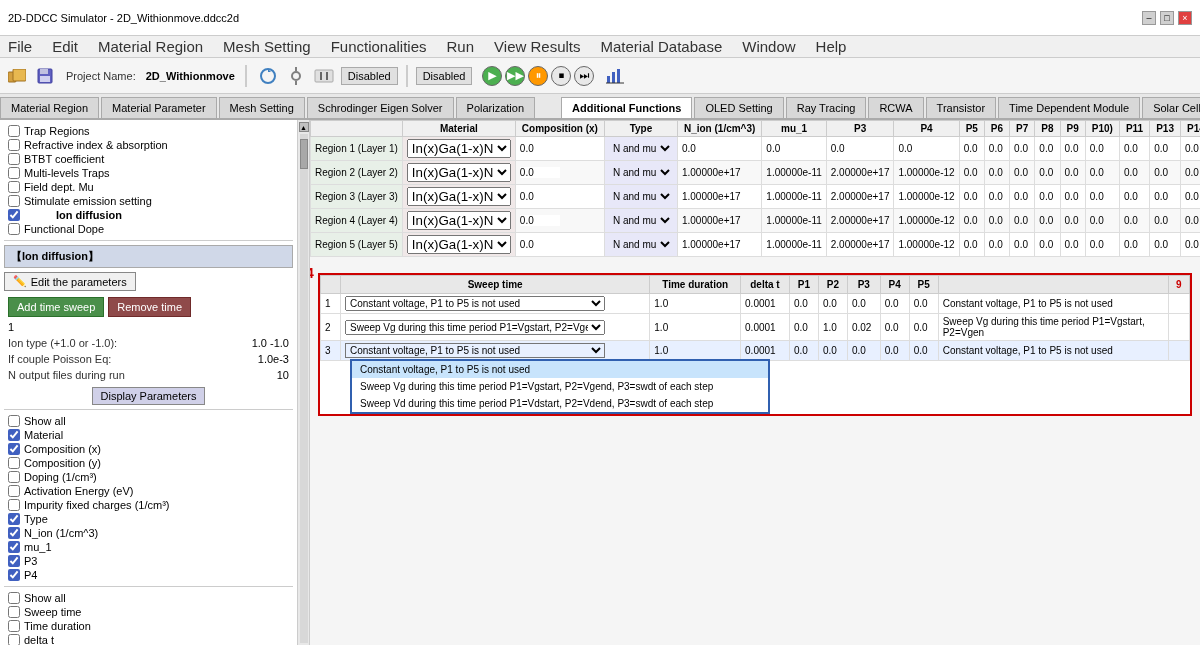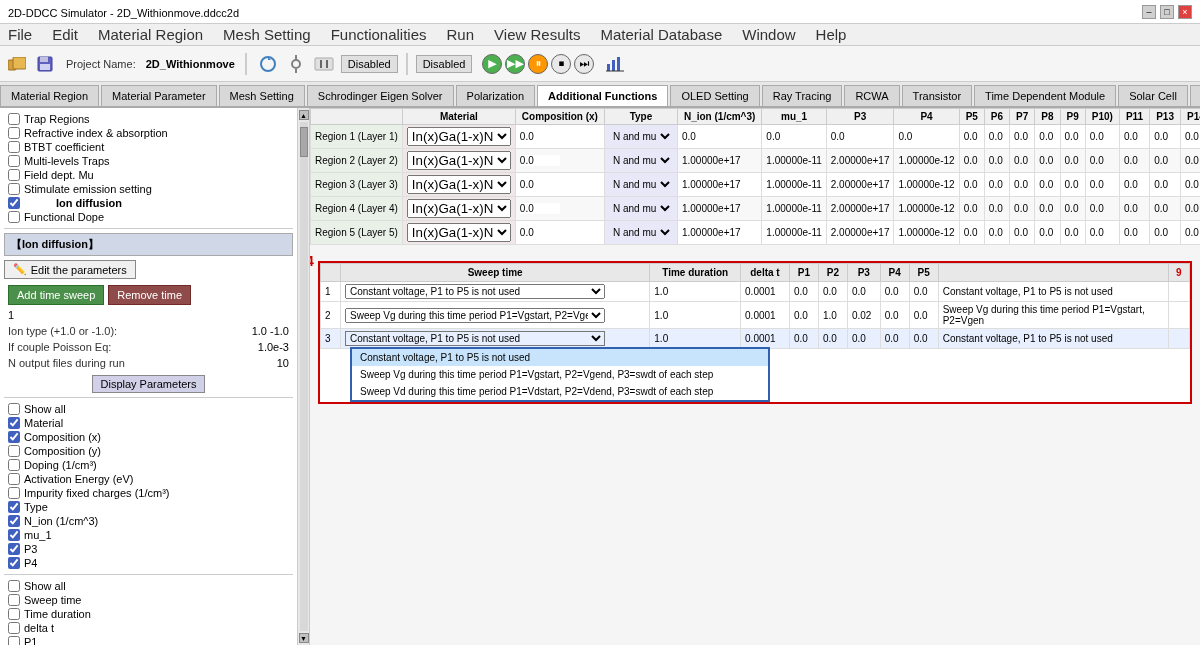--- a/index.html
+++ b/index.html
@@ -1,40 +1,40 @@
 <!DOCTYPE html>
 <html><head>
   <meta charset="utf-8">
   <style>
     * { box-sizing: border-box; margin: 0; padding: 0; }
     body { font-family: 'Segoe UI', Arial, sans-serif; font-size: 11px; background: #f0f0f0; overflow: hidden; }
     
     
-    .title-bar { background: #fff; border-bottom: 1px solid #ccc; padding: 4px 8px; display: flex; align-items: flex-end; justify-content: space-between; height: 24px; }
+    .title-bar { background: #fff; border-bottom: 1px solid #ccc; padding: 4px 8px; display: flex; align-items: center; justify-content: space-between; height: 36px; }
     .title-bar-controls { display: flex; gap: 4px; }
     .title-btn { width: 14px; height: 14px; border: 1px solid #999; background: #d0d0d0; font-size: 9px; display: flex; align-items: center; justify-content: center; cursor: pointer; }
     
     
     .menu-bar { background: #f0f0f0; border-bottom: 1px solid #ccc; padding: 2px 4px; display: flex; gap: 12px; height: 22px; align-items: center; }
     .menu-item { font-size: 15px; color: #333; cursor: pointer; padding: 2px 4px; }
     
     
     .toolbar { background: #f5f5f5; border-bottom: 1px solid #ccc; padding: 3px 6px; display: flex; align-items: center; gap: 6px; height: 36px; }
     .toolbar-btn { display: flex; align-items: center; justify-content: center; width: 22px; height: 22px; cursor: pointer; border: 1px solid transparent; }
     .project-label { font-size: 11px; color: #333; margin: 0 4px; }
     .project-name { font-weight: bold; font-size: 11px; }
     .disabled-btn { background: #e0e0e0; border: 1px solid #aaa; padding: 2px 6px; font-size: 11px; display: flex; align-items: center; gap: 3px; }
     .play-btn { width: 20px; height: 20px; border-radius: 50%; border: 1px solid #666; display: flex; align-items: center; justify-content: center; cursor: pointer; background: #e8e8e8; }
     .play-green { background: #4CAF50; color: white; }
     .play-orange { background: #FF9800; color: white; }
     
     
     .tab-bar { background: #e8e8e8; border-bottom: 2px solid #aaa; display: flex; height: 26px; align-items: flex-end; overflow-x: auto; }
     .tab { padding: 4px 10px; font-size: 11px; cursor: pointer; border: 1px solid #aaa; border-bottom: none; background: #d8d8d8; margin-right: 2px; white-space: nowrap; }
-    .tab.active { background: #fff; font-weight: bold; border-bottom: 2px solid #fff; margin-bottom: -2px; }
+    .tab.active { background: #fff; font-weight: bold; border-bottom: 2px solid #fff; margin-bottom: -2px; margin-left: 24px; }
     
     
     .main-layout { display: flex; height: calc(645px - 24px - 22px - 36px - 26px); }
     .checkbox-item { display: flex; align-items: center; gap: 4px; padding: 1px 4px; font-size: 11px; }
     .checkbox-item input[type=checkbox] { width: 12px; height: 12px; }
     .section-header { background: #d0d8e8; padding: 3px 6px; font-size: 11px; font-weight: bold; margin: 4px 0 2px 0; border: 1px solid #aaa; }
     .edit-params-btn { background: #f0f0f0; border: 1px solid #888; padding: 2px 8px; cursor: pointer; font-size: 11px; display: flex; align-items: center; gap: 4px; }
     .action-btn { background: #4a8f4a; color: white; border: 1px solid #2a6f2a; padding: 3px 8px; cursor: pointer; font-size: 11px; }
     .remove-btn { background: #8f4a4a; color: white; border: 1px solid #6f2a2a; padding: 3px 8px; cursor: pointer; font-size: 11px; }
     .param-row { display: flex; align-items: center; padding: 2px 4px; font-size: 11px; }

